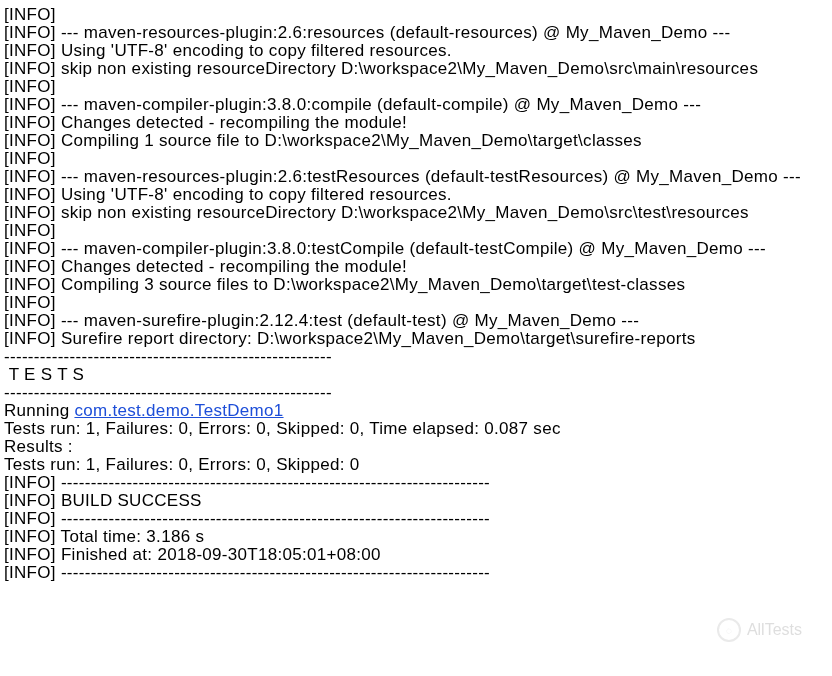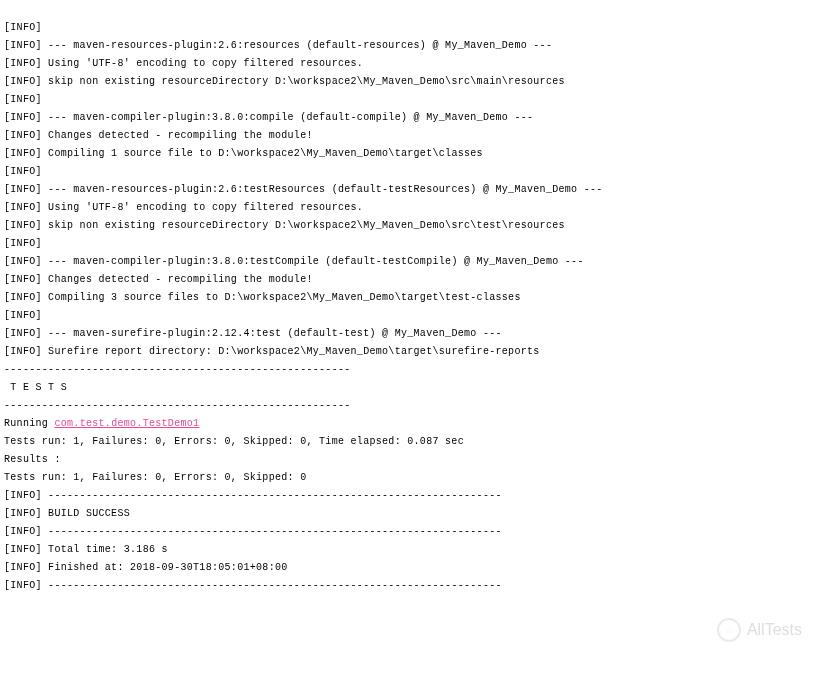--- a/index.html
+++ b/index.html
@@ -4,33 +4,33 @@
 <style>
   html, body {
     margin: 0;
     padding: 0;
     background: #ffffff;
     width: 832px;
     height: 676px;
     overflow: hidden;
   }
   .console {
-    font-family: Liberation Mono, monospace;
-    font-size: 10px;
+    font-family: Liberation Sans, sans-serif;
+    font-size: 17px;
     line-height: 18px;
     white-space: pre;
     color: #000000;
-    padding: 19px 4px;
+    padding: 6px 4px;
     letter-spacing: 0.3px;
   }
   .line {
     display: block;
   }
   .link {
-    color: #ec4899;
+    color: #1d4ed8;
     text-decoration: underline;
     cursor: pointer;
   }
   .watermark {
     position: absolute;
     right: 30px;
     bottom: 34px;
     display: flex;
     align-items: center;
     gap: 6px;

